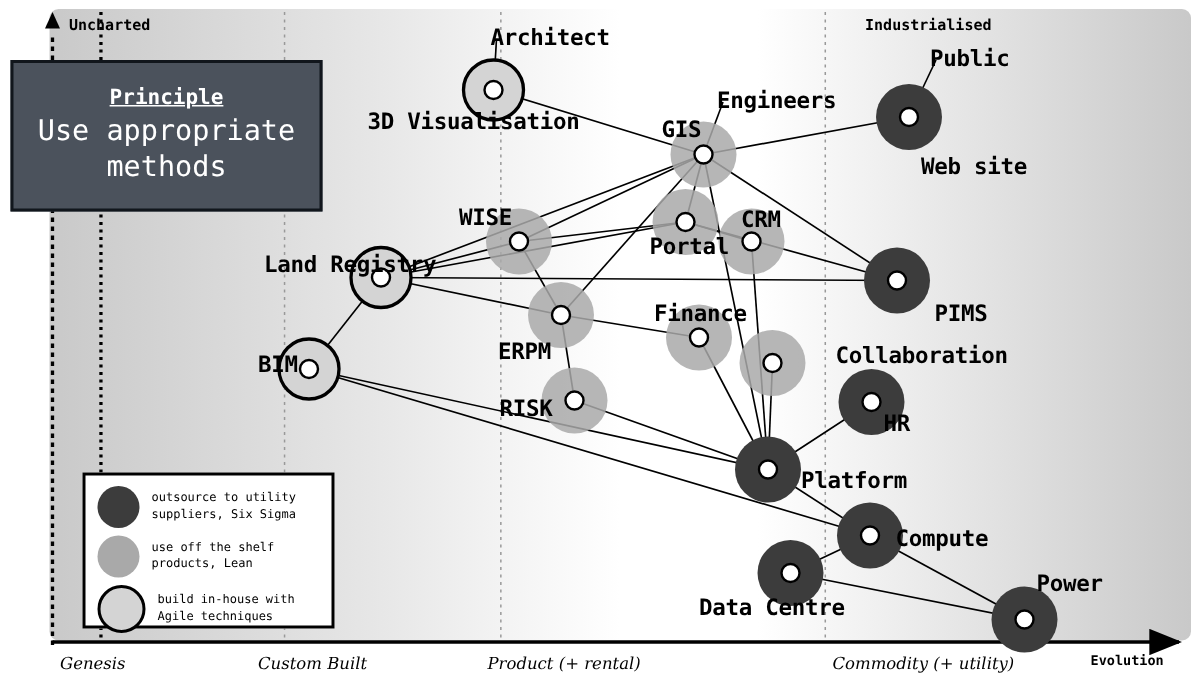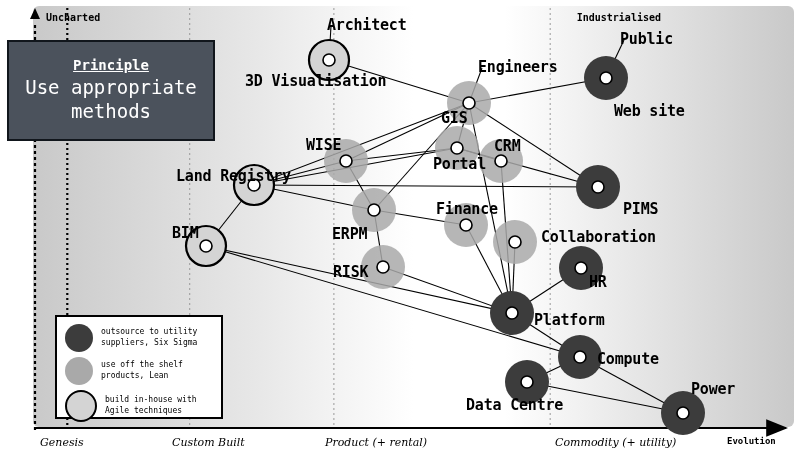--- a/index.html
+++ b/index.html
@@ -156,29 +156,29 @@
       <div class="lgrow">
         <div class="lgswatch" style="background: rgb(212, 212, 212); border: 2px solid rgb(0, 0, 0);"></div>
         <div class="lgtext">build in-house with
 Agile techniques</div>
       </div>
     </div>
 
   <div id="node-labels">
       <div class="lbl" style="left: 245px; top: 72px;">3D Visualisation</div>
       <div class="lbl" style="left: 176px; top: 167px;">Land Registry</div>
-      <div class="lbl" style="left: 172px; top: 224px;">BIM</div>
+      <div class="lbl" style="left: 172px; top: 234px;">BIM</div>
       <div class="lbl" style="left: 306px; top: 136px;">WISE</div>
       <div class="lbl" style="left: 433px; top: 155px;">Portal</div>
-      <div class="lbl" style="left: 441px; top: 77px; margin-top: 32px;">GIS</div>
+      <div class="lbl" style="left: 441px; top: 77px;">GIS</div>
       <div class="lbl" style="left: 494px; top: 137px;">CRM</div>
       <div class="lbl" style="left: 332px; top: 225px;">ERPM</div>
       <div class="lbl" style="left: 333px; top: 263px;">RISK</div>
       <div class="lbl" style="left: 436px; top: 200px;">Finance</div>
-      <div class="lbl" style="left: 541px; top: 228px; text-align: right;">Collaboration</div>
+      <div class="lbl" style="left: 557px; top: 228px; text-align: right;">Collaboration</div>
       <div class="lbl" style="left: 614px; top: 102px;">Web site</div>
       <div class="lbl" style="left: 623px; top: 200px;">PIMS</div>
       <div class="lbl" style="left: 589px; top: 273px;">HR</div>
       <div class="lbl" style="left: 534px; top: 311px;">Platform</div>
       <div class="lbl" style="left: 597px; top: 350px;">Compute</div>
       <div class="lbl" style="left: 466px; top: 396px;">Data Centre</div>
       <div class="lbl" style="left: 691px; top: 380px;">Power</div>
     </div>
   <div id="annot-labels">
       <div class="lbl" style="left: 327px; top: 16px;">Architect</div>

